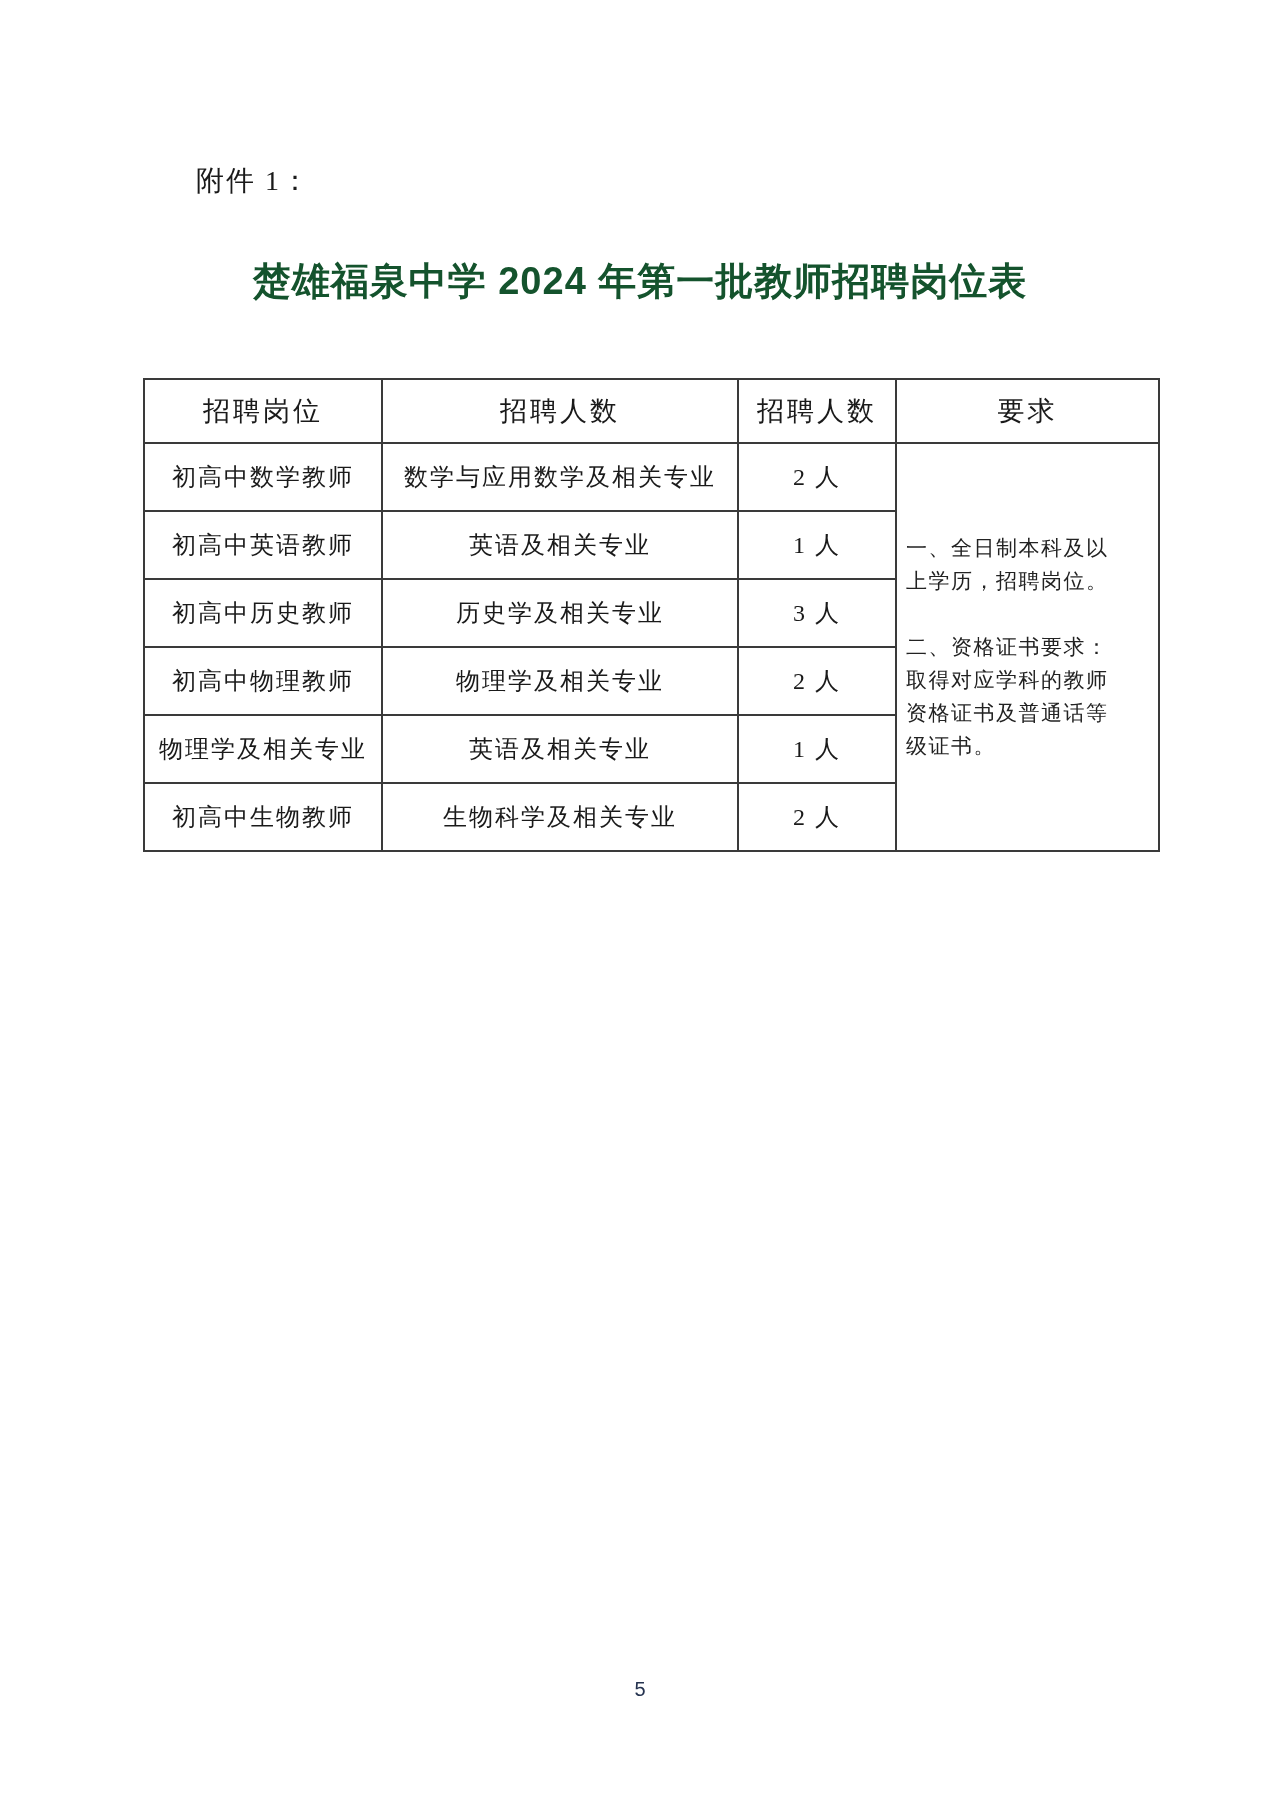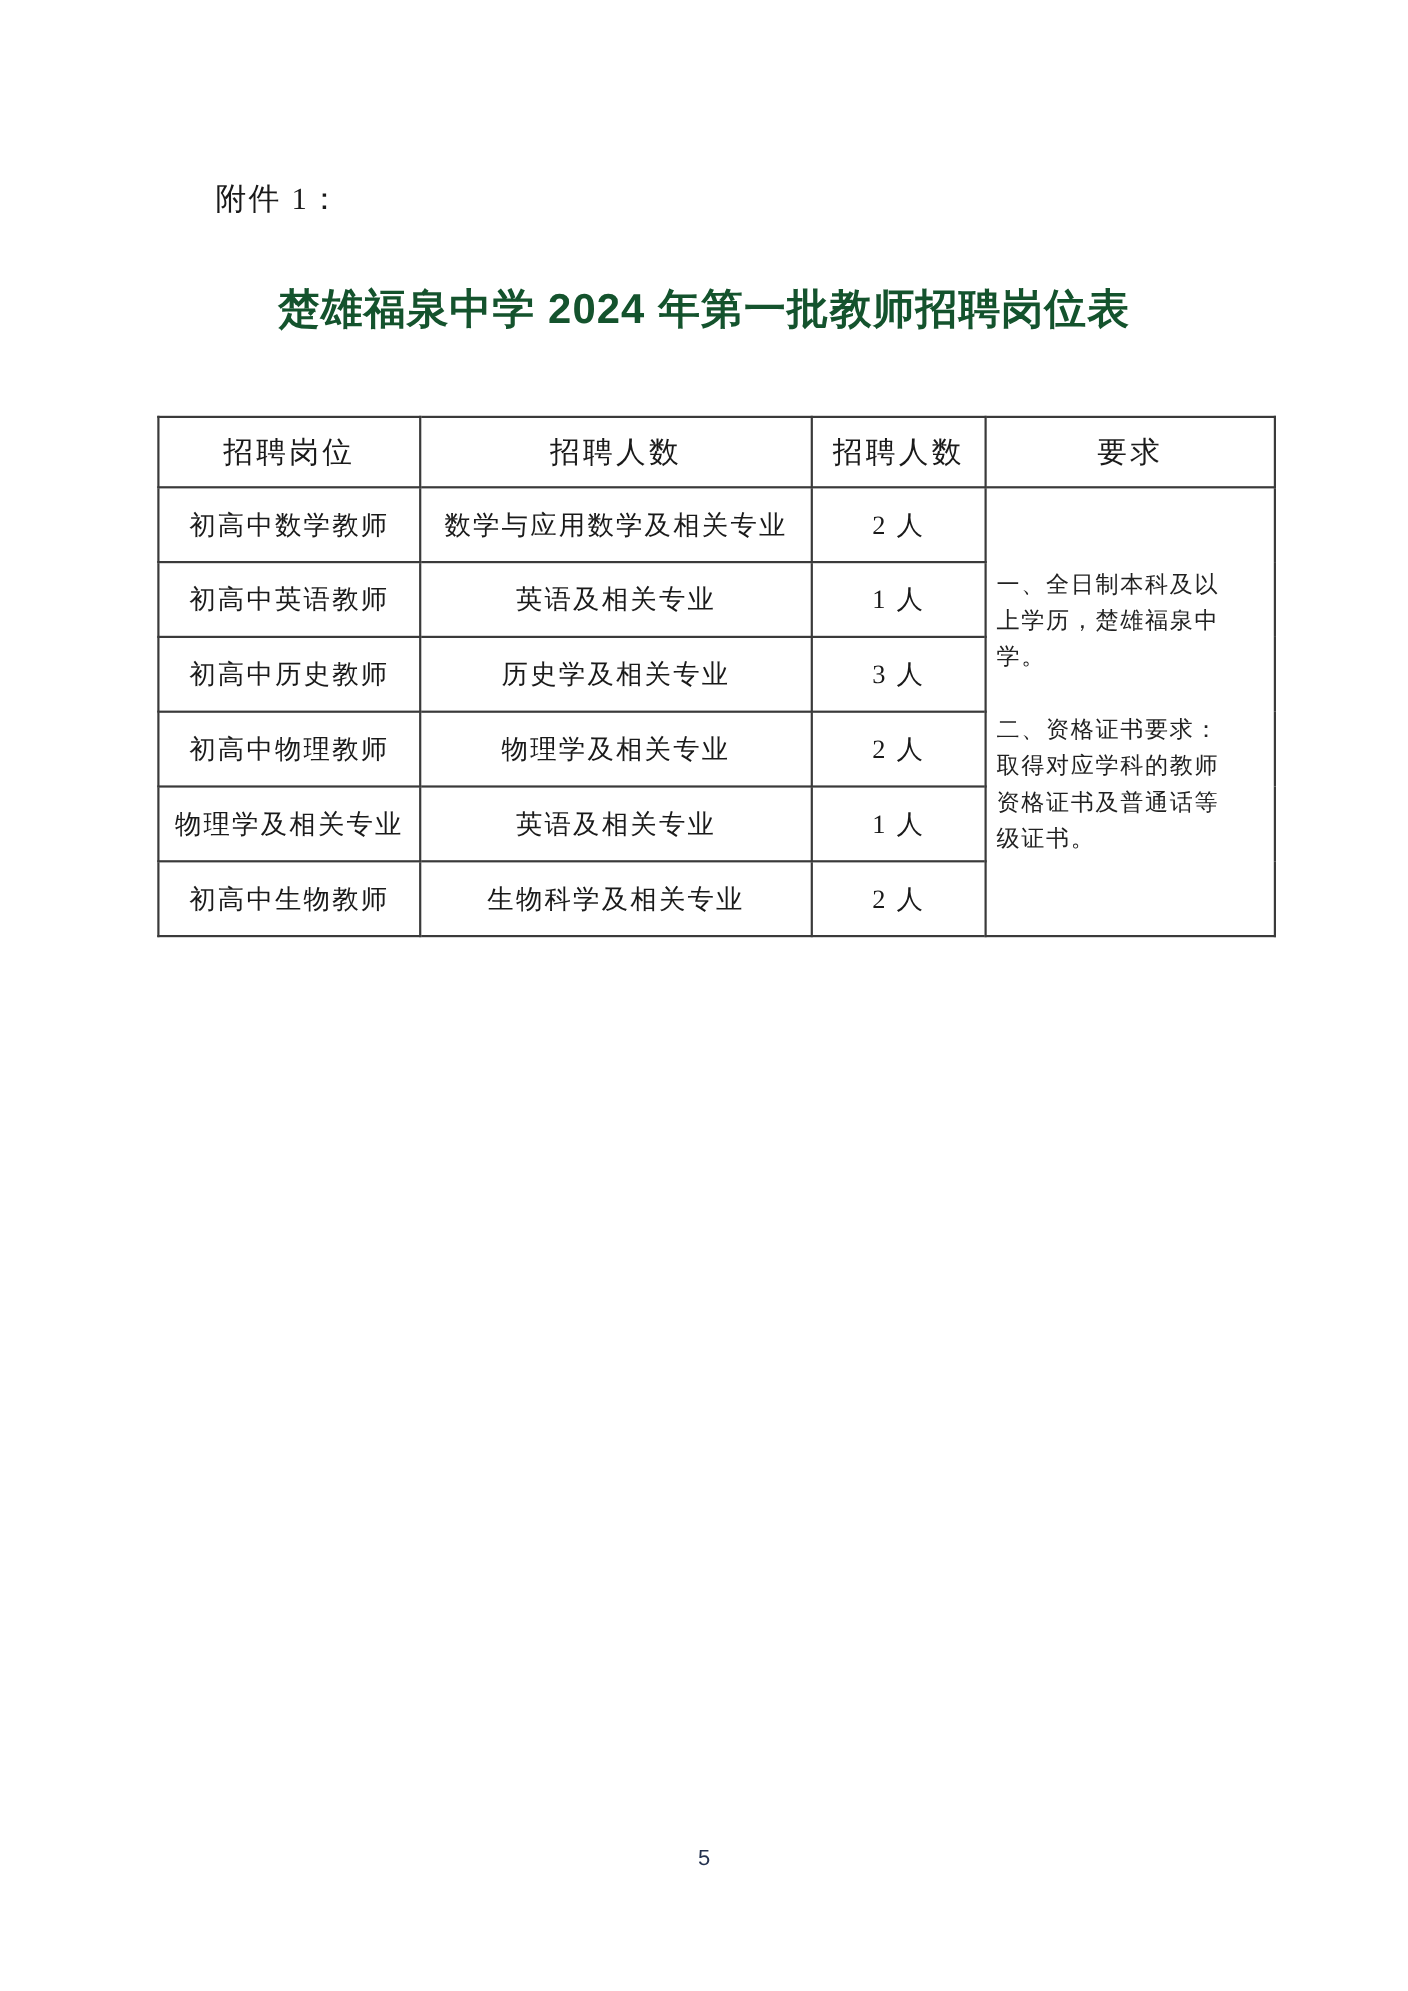--- a/index.html
+++ b/index.html
@@ -108,21 +108,21 @@
         <th>要求</th>
       </tr>
     </thead>
     <tbody>
       <tr>
         <td>初高中数学教师</td>
         <td>数学与应用数学及相关专业</td>
         <td>2 人</td>
         <td class="req-cell" rowspan="6">
           <div class="req-line">一、全日制本科及以</div>
-          <div class="req-line">上学历，楚雄福泉中学。</div>
+          <div class="req-line">上学历，招聘岗位。</div>
           <div class="req-line"></div>
           <div class="req-line">二、资格证书要求：</div>
           <div class="req-line">取得对应学科的教师</div>
           <div class="req-line">资格证书及普通话等</div>
           <div class="req-line">级证书。</div>
         </td>
       </tr>
       <tr>
         <td>初高中英语教师</td>
         <td>英语及相关专业</td>

